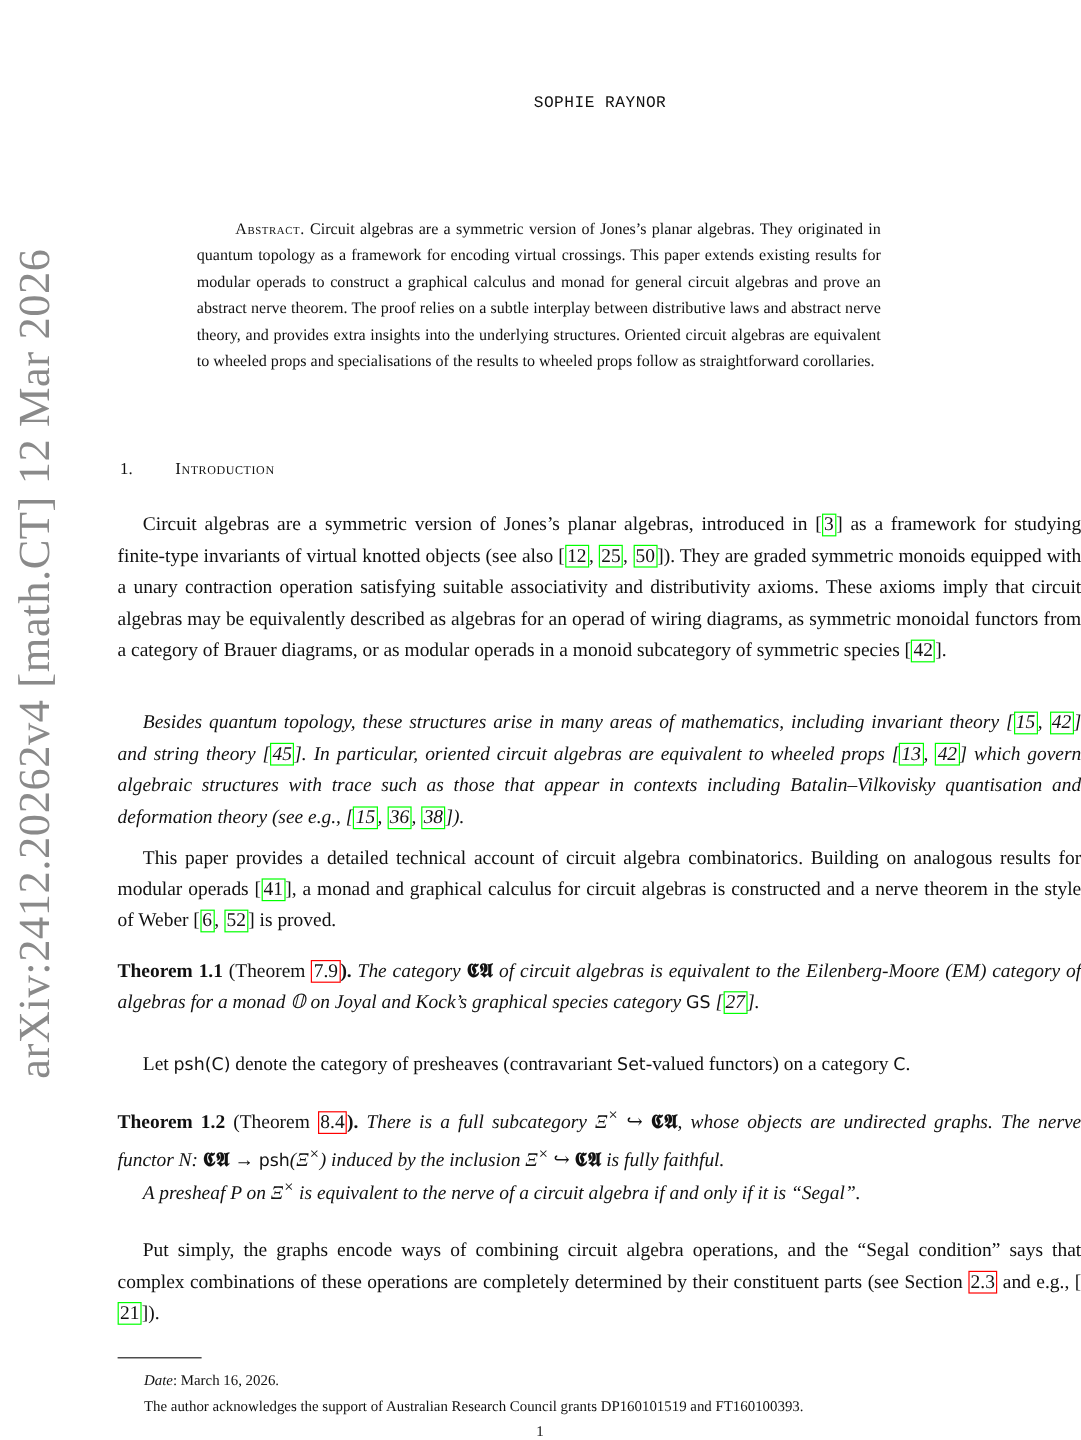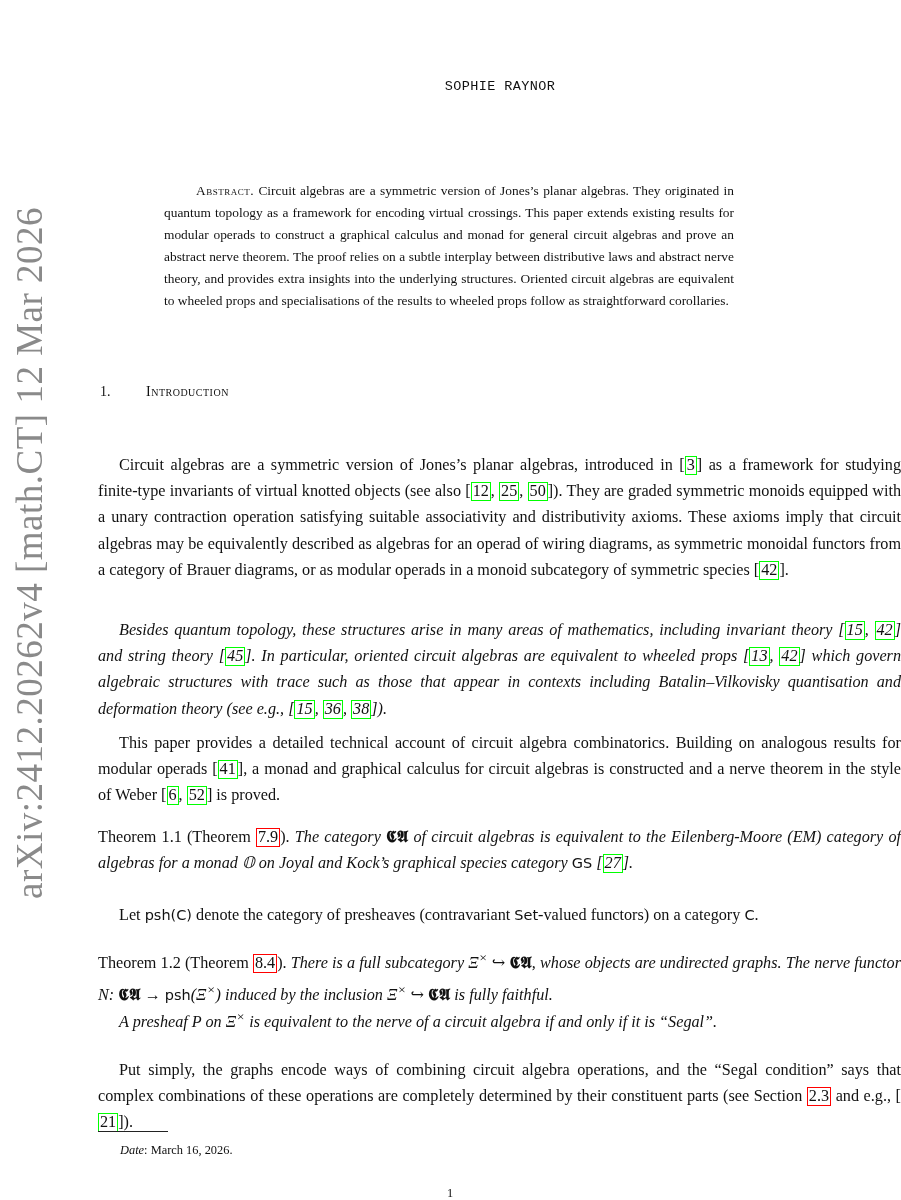--- a/index.html
+++ b/index.html
@@ -41,38 +41,38 @@
     }
     .sc { font-variant: small-caps; letter-spacing: 0.5px; margin-left: 32px; }
 
     .section-heading {
       position: absolute; left: 100px; top: 384px; width: 800px;
       text-align: left; font-size: 14px;
     }
 
     .para {
       position: absolute; left: 98px; width: 803px;
-      font-size: 16.2px; line-height: 26.2px; text-align: justify; margin-top: 28px;
+      font-size: 16.2px; line-height: 26.2px; text-align: justify;
     }
     .para .indent { display: inline-block; width: 21px; }
 
     .cite {
       display: inline-block;
       border: 1.5px solid #00ff00;
       padding: 0 1px; line-height: 17px;
       cursor: pointer;
     }
     .ref {
       display: inline-block;
       border: 1.5px solid #ff0000;
       padding: 0 1px; line-height: 17px;
       cursor: pointer;
     }
 
-    .theorem-head { font-weight: normal; }
+    .theorem-head { font-weight: bold; }
     .it { font-style: italic; }
     .frak { font-weight: bold; font-family: "DejaVu Serif", serif; font-style: normal; }
     .sf { font-family: "DejaVu Sans", sans-serif; font-style: normal; font-size: 14.5px; }
 
     .footnote-rule {
       position: absolute; left: 98px; top: 1131px; width: 70px; height: 1px; background: #222;
     }
     .footnote {
       position: absolute; left: 120px; font-size: 12.4px; line-height: 16px;
     }
@@ -129,15 +129,16 @@
   </div>
 
   <div class="para" style="top:1029px;">
     <span class="indent"></span><span>Put simply, the graphs encode ways of combining circuit algebra operations, and the “Segal condition” says that complex combinations of these operations are completely determined by their constituent parts (see Section </span><span class="ref">2.3</span><span> and e.g., [</span><span class="cite">21</span><span>]).</span>
   </div>
 
   <div class="footnote-rule"></div>
   <div class="footnote" style="top:1142px;">
     <span class="it">Date</span><span>: March 16, 2026.</span>
   </div>
+  <div class="footnote" style="top:1164px;">The author acknowledges the support of Australian Research Council grants DP160101519 and FT160100393.</div>
 
   <div class="page-number">1</div>
 </div>
 
 </body></html>

